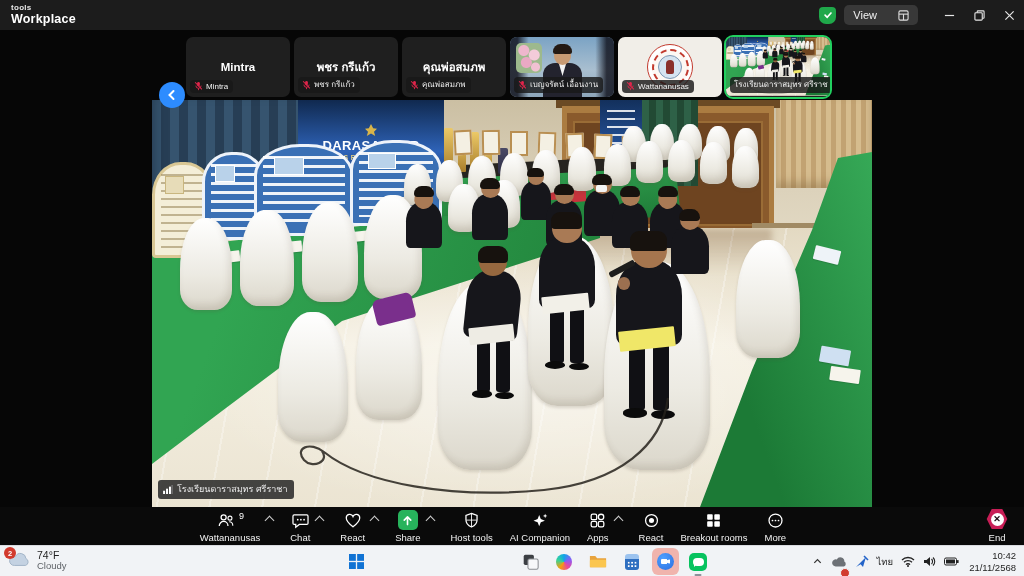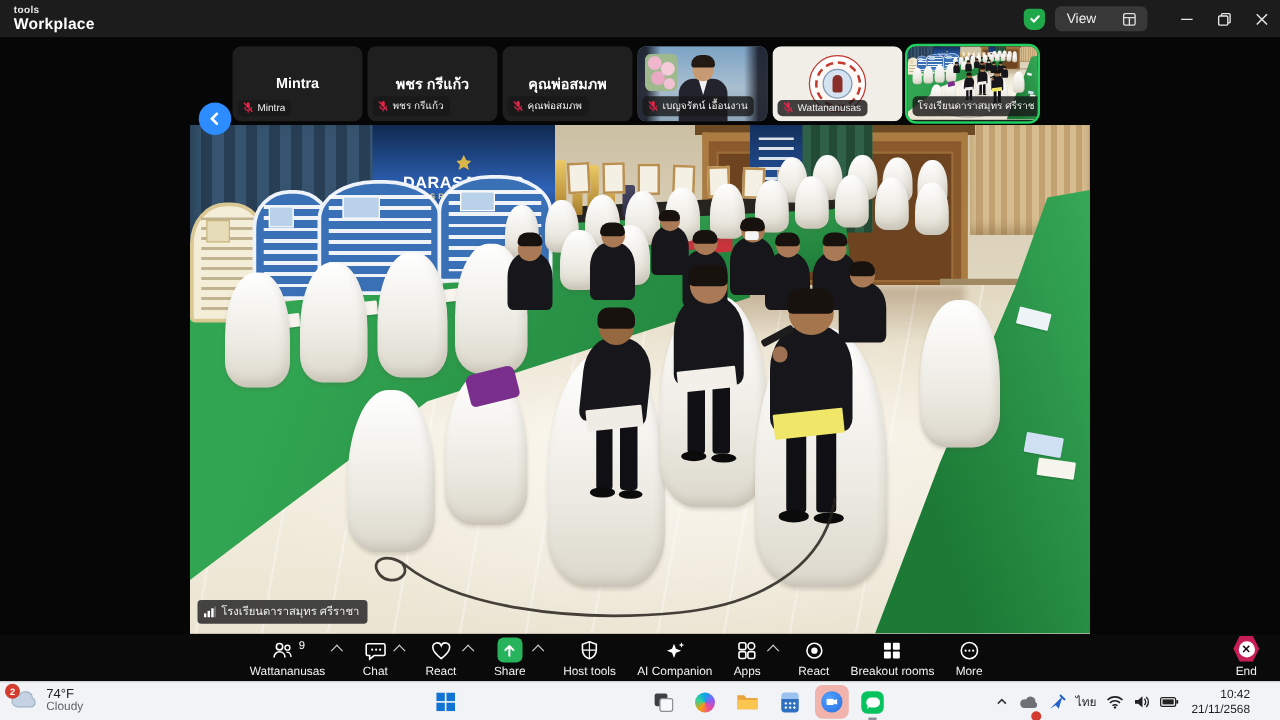--- a/index.html
+++ b/index.html
@@ -132,21 +132,21 @@
   .zoom-task{width:27px;height:27px;border-radius:6px;background:#f0b4ad;display:flex;align-items:center;justify-content:center;}
   .zoom-cam{width:17px;height:17px;border-radius:50%;background:radial-gradient(circle at 35% 30%,#4fa0ff,#2a6fe0);display:flex;align-items:center;justify-content:center;}
   .zoom-cam i{width:9px;height:5.5px;background:#fff;clip-path:polygon(0 0,66% 0,66% 28%,100% 8%,100% 92%,66% 72%,66% 100%,0 100%);border-radius:1px;}
   .line-ic{width:18px;height:18px;border-radius:5px;background:#07c35f;display:flex;align-items:center;justify-content:center;position:relative;}
   .line-ic i{width:11px;height:8px;background:#fff;border-radius:4px;position:relative;}
   .line-ic i::after{content:'';position:absolute;left:1px;bottom:-2px;width:3px;height:3px;background:#fff;clip-path:polygon(0 0,100% 0,0 100%);}
   .runline{position:absolute;bottom:1px;left:50%;transform:translateX(-50%);height:2.5px;border-radius:2px;background:#8d9199;}
   .tray{position:absolute;right:4px;top:0;height:31px;display:flex;align-items:center;gap:8px;}
   .trayic{display:flex;align-items:center;justify-content:center;height:31px;}
   .lang{font-size:9.5px;color:#1f1f1f;}
-  .clock{text-align:right;font-size:9.5px;line-height:1.25;color:#1f1f1f;margin-left:2px;margin-right:20px;}
+  .clock{text-align:right;font-size:9.5px;line-height:1.25;color:#1f1f1f;margin-left:2px;margin-right:4px;}
   .cloudic{position:relative;}
   .cloudic .err{position:absolute;right:-3px;bottom:-1px;width:8px;height:8px;border-radius:50%;background:#d23b2e;border:1px solid #f1f3f6;}
 </style>
 </head>
 <body>
 
 <div class="titlebar">
   <div class="brand">
     <div class="z1">tools</div>
     <div class="z2">Workplace</div>

